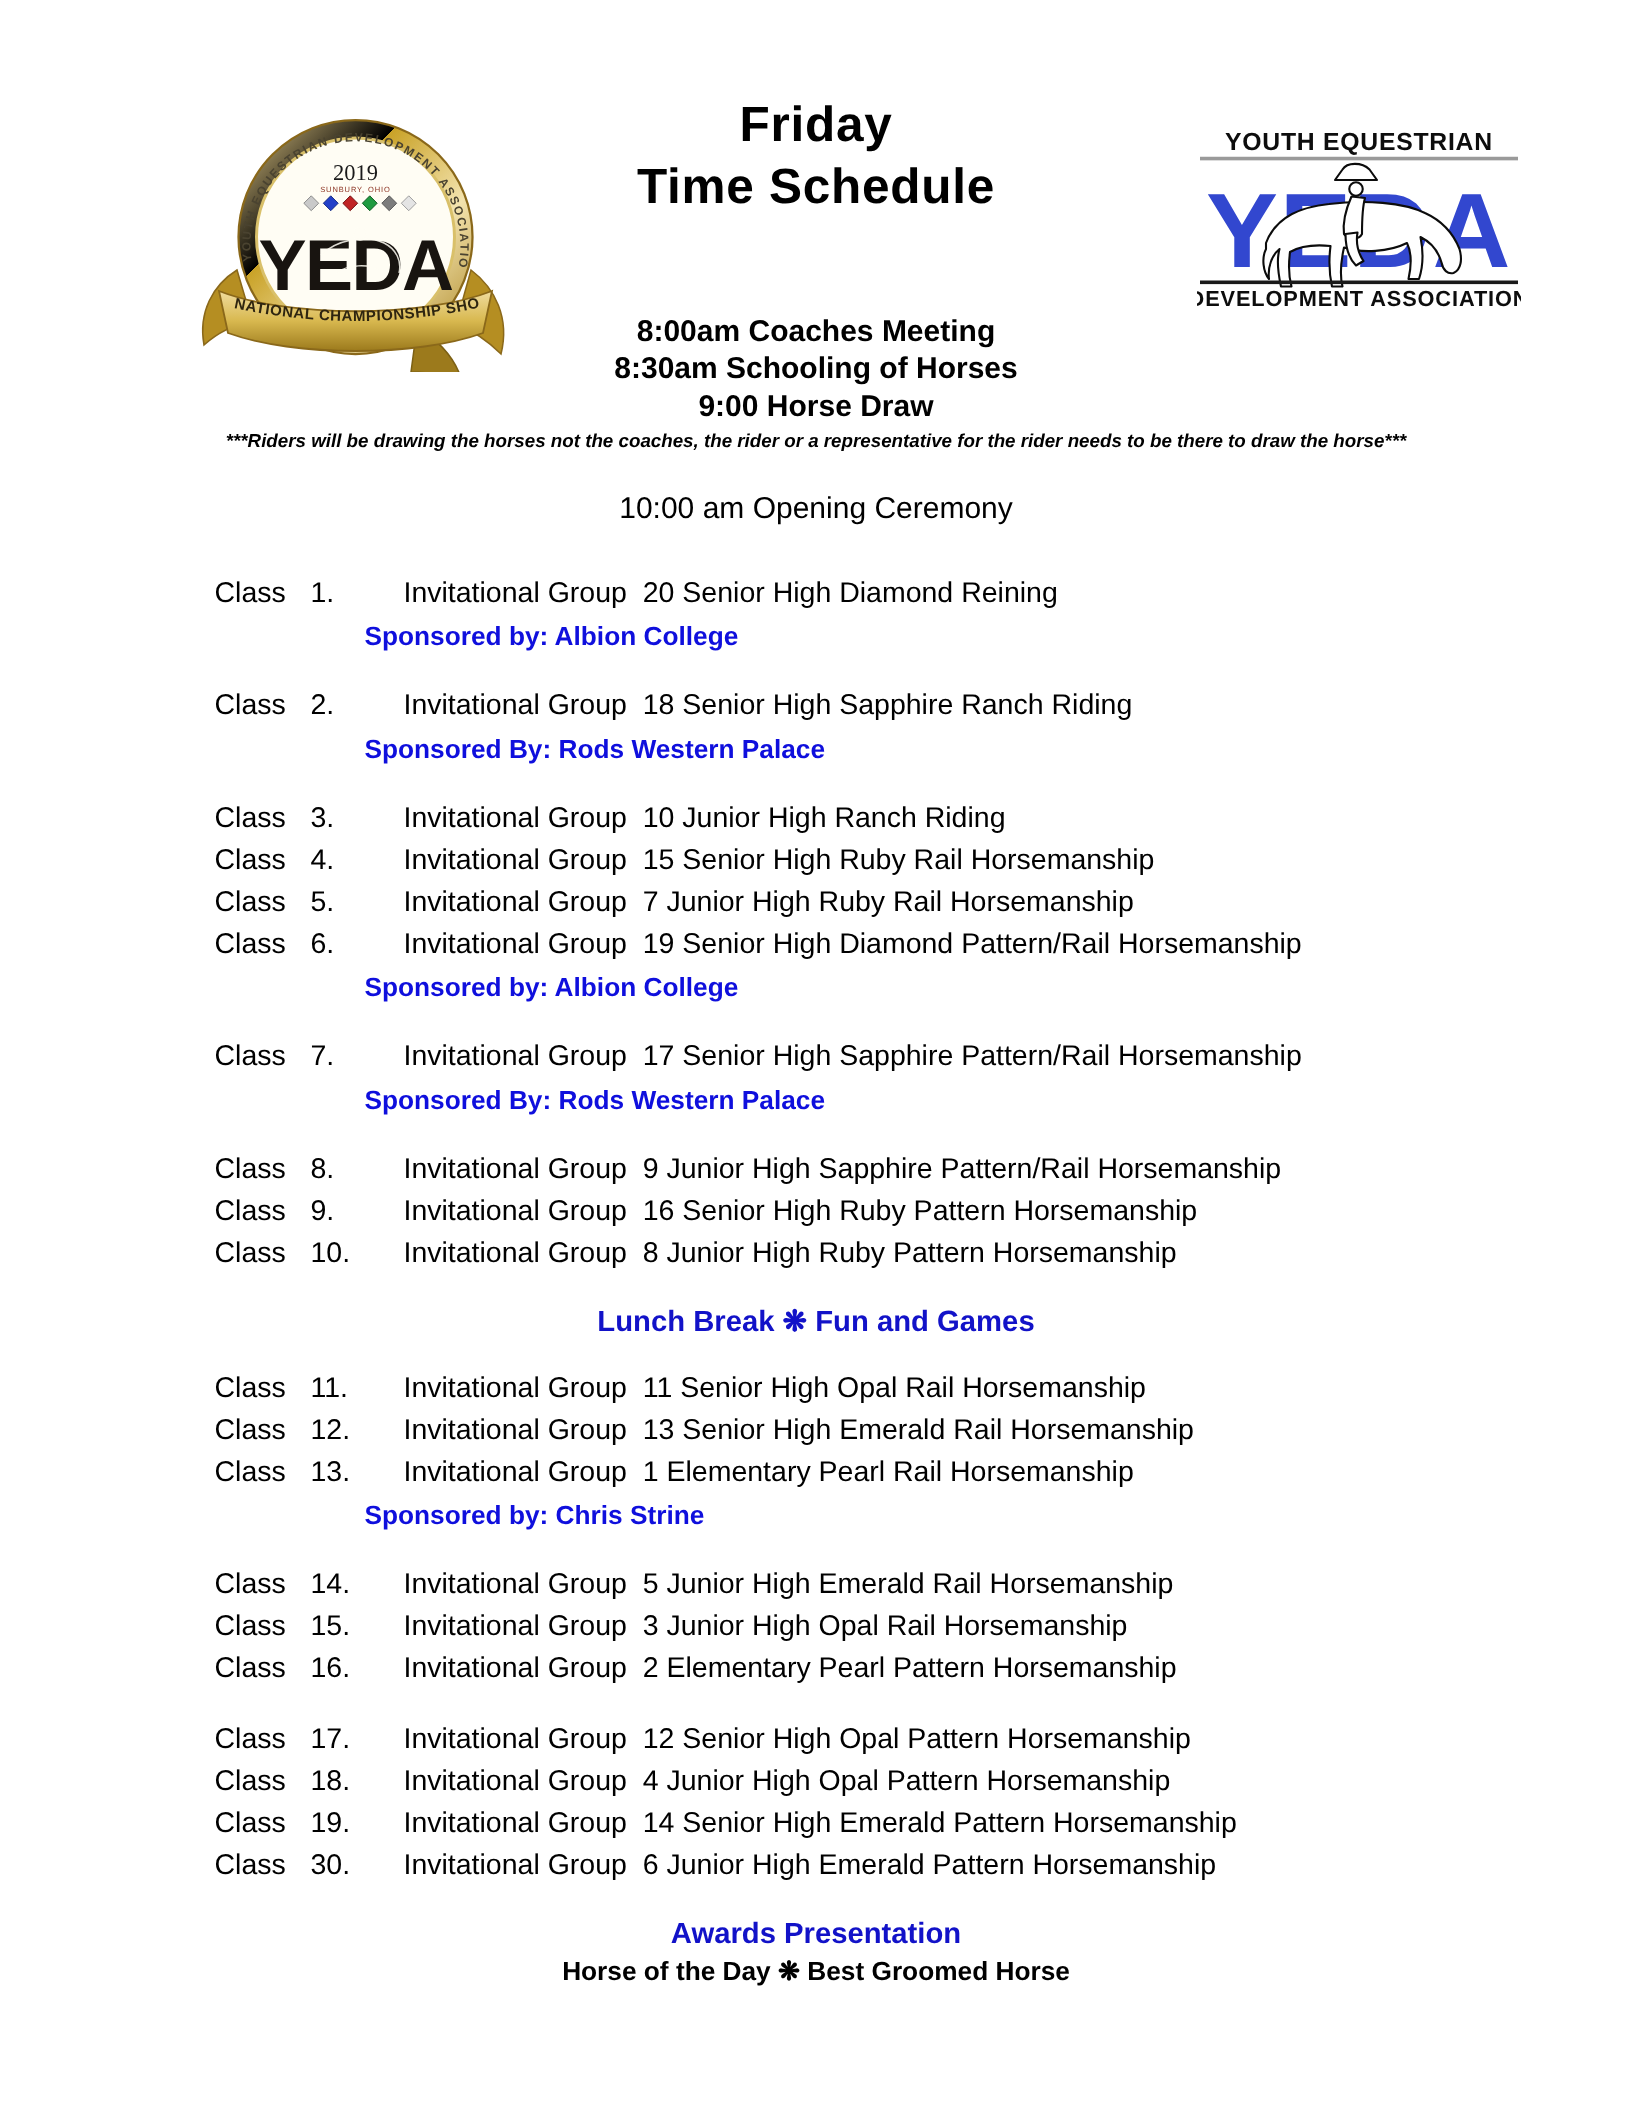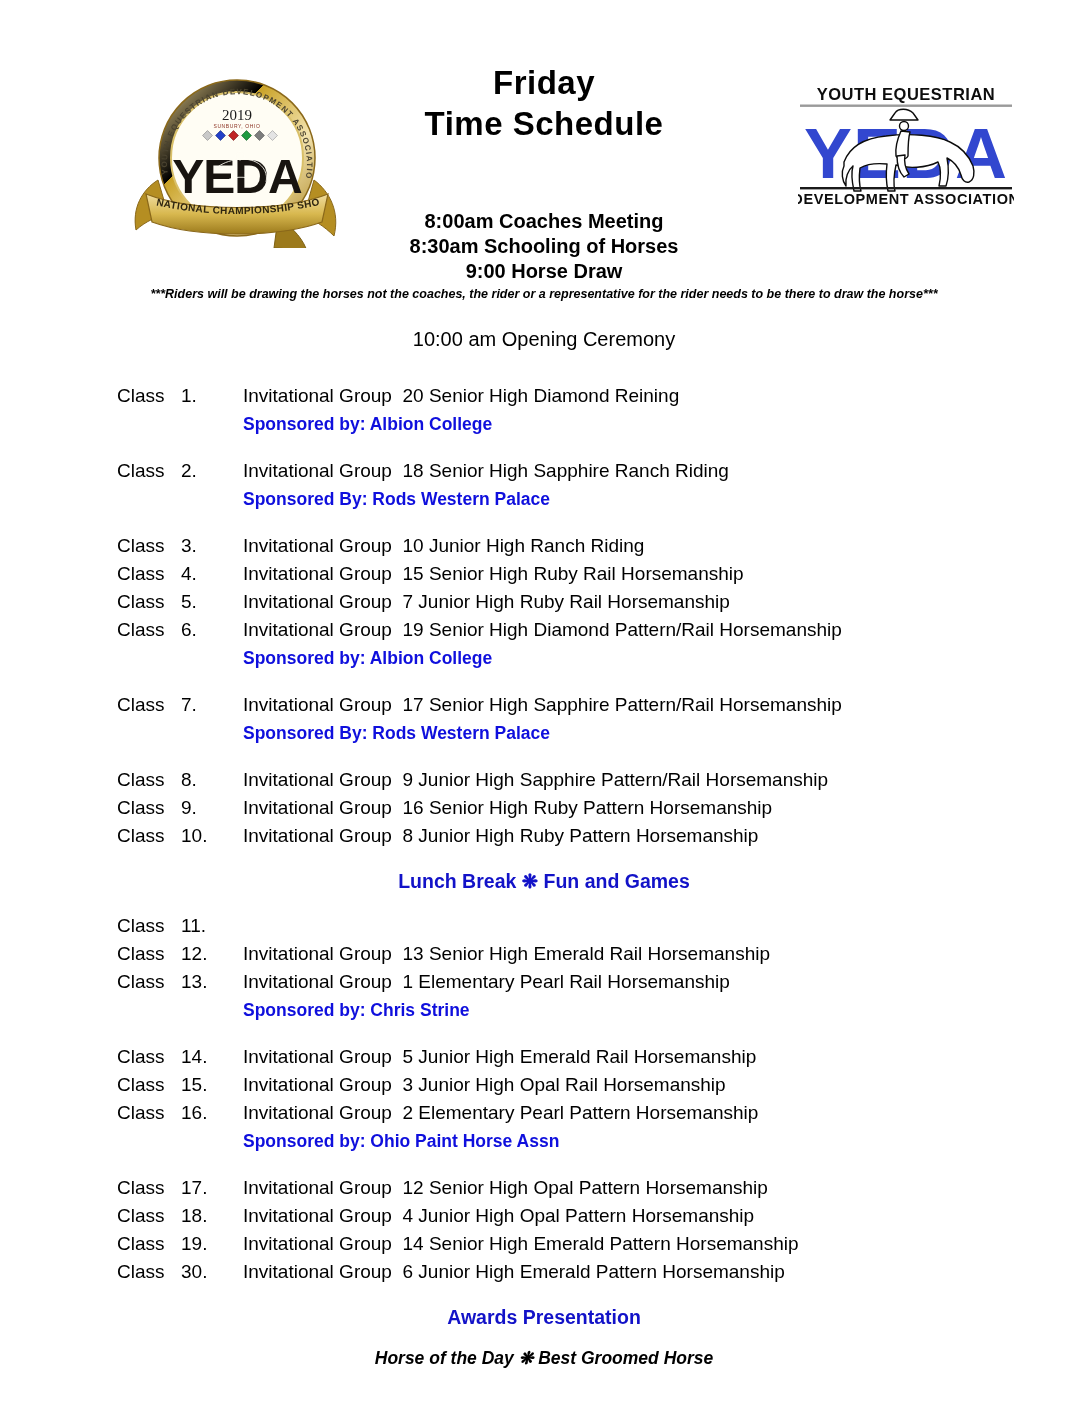--- a/index.html
+++ b/index.html
@@ -23,34 +23,34 @@
   .title-block{padding-top:62px;text-align:center;font-weight:bold;
     font-size:33px;line-height:1.25;letter-spacing:.5px;}
 
   
   .times{margin-top:64px;text-align:center;font-weight:bold;font-size:20px;line-height:25px;}
   .note{margin-top:3px;text-align:center;font-weight:bold;font-style:italic;font-size:12.5px;}
   .opening{margin-top:27px;text-align:center;font-weight:normal;font-size:20px;}
 
   
   .classes{margin-top:31px;}
-  .class-row{display:flex;padding-left:117px;line-height:28px;font-size:19px;}
+  .class-row{display:flex;padding-left:117px;line-height:28px;font-size:19px;margin-left:26px;}
   .class-row.gap{margin-top:19px;}
   .cw{width:64px;}
   .cn{width:62px;}
   .cd{white-space:pre;flex:1;}
   .sponsor{padding-left:243px;line-height:28px;font-size:17.5px;font-weight:bold;
     color:var(--sponsor-blue);}
   .lunch{margin:17px 0 17px 0;text-align:center;font-weight:bold;font-size:19.5px;
     line-height:28px;color:var(--heading-blue);}
 
   
   .awards-title{margin-top:20px;text-align:center;font-weight:bold;font-size:19.5px;
     color:var(--heading-blue);}
-  .awards-sub{margin-top:19px;text-align:center;font-weight:bold;font-style:italic;
+  .awards-sub{margin-top:3px;text-align:center;font-weight:bold;
     font-size:17.5px;}
 
   svg text{font-family:"Liberation Sans", sans-serif;}
   .serif-txt{font-family:"Liberation Serif", serif;}
 </style>
 </head>
 <body>
 
 <div class="page">
 
@@ -203,20 +203,21 @@
       <span class="cw">Class</span>
         <span class="cn">10.</span>
         <span class="cd">Invitational Group  8 Junior High Ruby Pattern Horsemanship</span>
     </div>
 
     <div class="lunch">Lunch Break ❋ Fun and Games</div>
 
     <div class="class-row">
       <span class="cw">Class</span>
         <span class="cn">11.</span>
+        <span class="cd">Invitational Group  11 Senior High Opal Rail Horsemanship</span>
     </div>
     <div class="class-row">
       <span class="cw">Class</span>
         <span class="cn">12.</span>
         <span class="cd">Invitational Group  13 Senior High Emerald Rail Horsemanship</span>
     </div>
     <div class="class-row">
       <span class="cw">Class</span>
         <span class="cn">13.</span>
         <span class="cd">Invitational Group  1 Elementary Pearl Rail Horsemanship</span>
@@ -231,21 +232,20 @@
     <div class="class-row">
       <span class="cw">Class</span>
         <span class="cn">15.</span>
         <span class="cd">Invitational Group  3 Junior High Opal Rail Horsemanship</span>
     </div>
     <div class="class-row">
       <span class="cw">Class</span>
         <span class="cn">16.</span>
         <span class="cd">Invitational Group  2 Elementary Pearl Pattern Horsemanship</span>
     </div>
-    <div class="sponsor">Sponsored by: Ohio Paint Horse Assn</div>
 
     <div class="class-row gap">
       <span class="cw">Class</span>
         <span class="cn">17.</span>
         <span class="cd">Invitational Group  12 Senior High Opal Pattern Horsemanship</span>
     </div>
     <div class="class-row">
       <span class="cw">Class</span>
         <span class="cn">18.</span>
         <span class="cd">Invitational Group  4 Junior High Opal Pattern Horsemanship</span>

